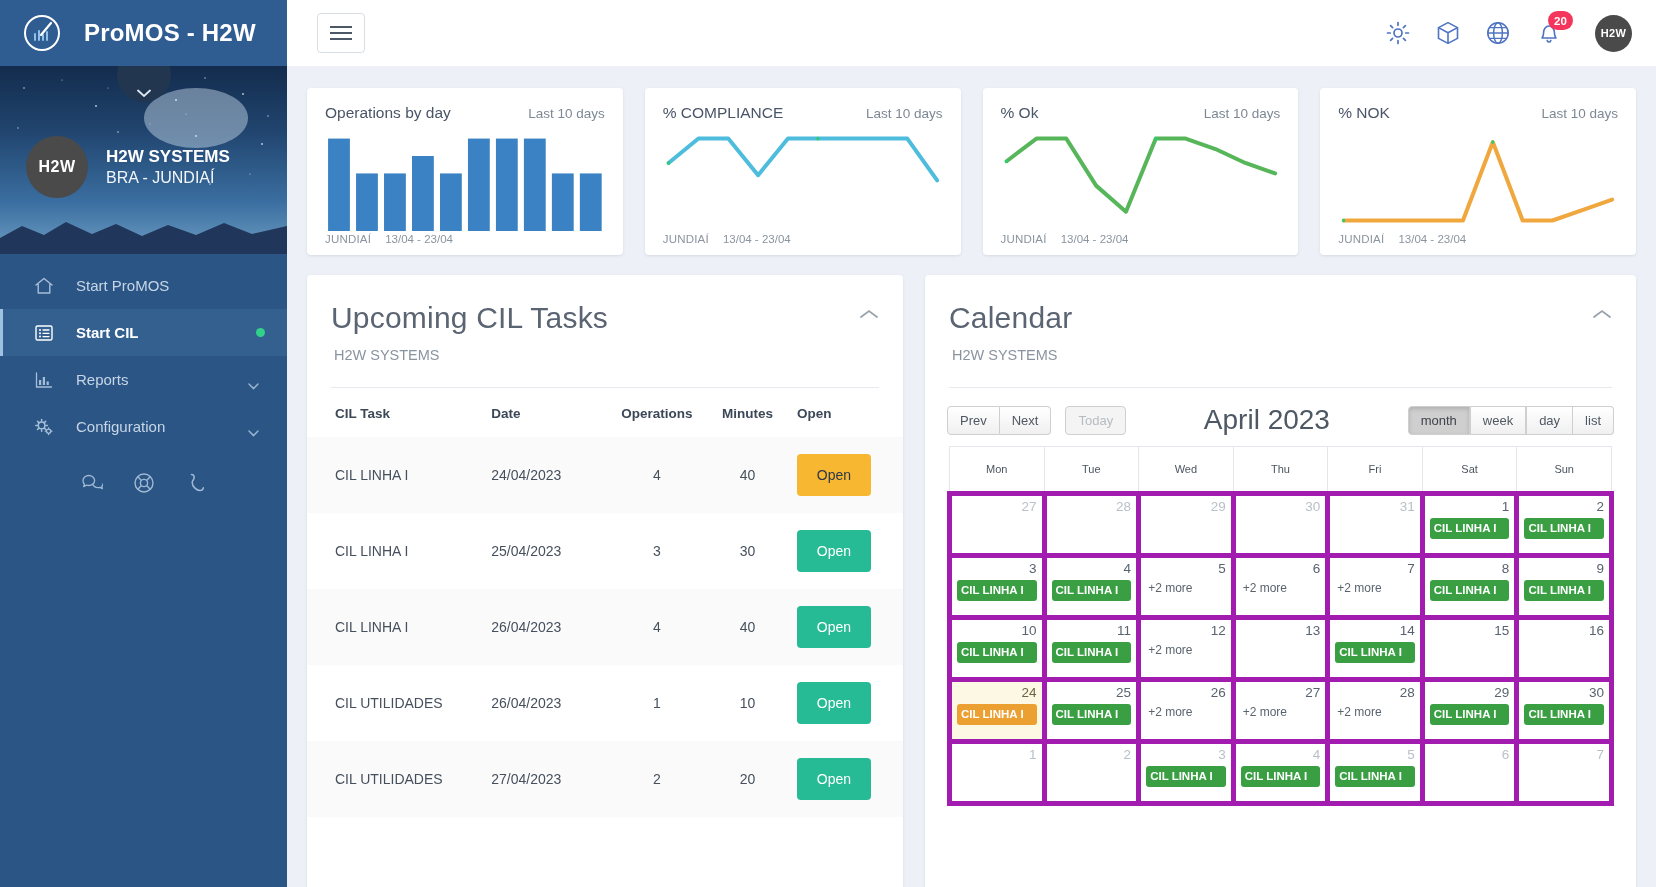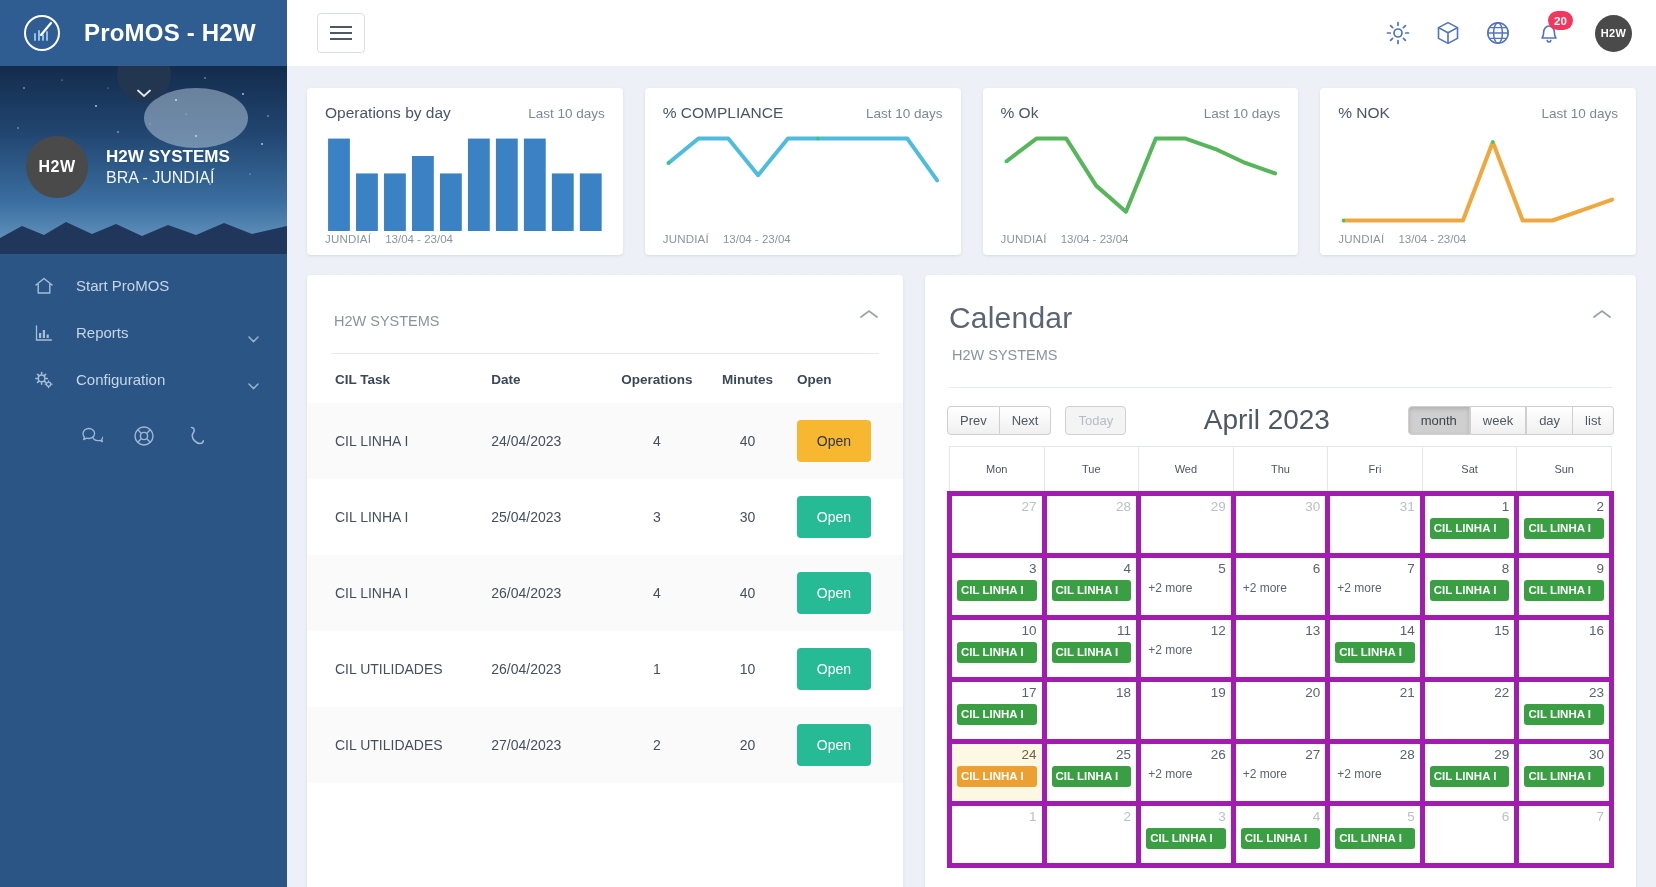--- a/index.html
+++ b/index.html
@@ -269,20 +269,33 @@
 
       <div class="nav-item">
         <span class="nic">
           <svg viewBox="0 0 20 20" fill="none">
               <path d="M2 9 L10 2.5 L18 9 M4.2 8 L4.2 17 L15.8 17 L15.8 8" stroke="#bcd2e8" stroke-width="1.4" stroke-linejoin="round" stroke-linecap="round"></path>
             </svg>
         </span>
         <span class="nav-label">Start ProMOS</span>
       </div>
 
+      <div class="nav-item active">
+        <span class="nic">
+          <svg viewBox="0 0 20 20" fill="none">
+            <rect x="2" y="3" width="16" height="14" rx="1.6" stroke="#ffffff" stroke-width="1.4"></rect>
+            <circle cx="6" cy="7" r="1" fill="#ffffff"></circle>
+              <circle cx="6" cy="10.3" r="1" fill="#ffffff"></circle>
+              <circle cx="6" cy="13.6" r="1" fill="#ffffff"></circle>
+            <path d="M9 7 H15 M9 10.3 H15 M9 13.6 H15" stroke="#ffffff" stroke-width="1.3" stroke-linecap="round"></path>
+          </svg>
+        </span>
+        <span class="nav-label">Start CIL</span>
+        <span class="nav-dot"></span>
+      </div>
 
 
       <div class="nav-item">
         <span class="nic">
           <svg viewBox="0 0 20 20" fill="none">
             <path d="M2.5 3 V17 H17.5" stroke="#bcd2e8" stroke-width="1.3" stroke-linecap="round"></path>
             <g fill="#bcd2e8">
                 <rect x="5" y="10" width="2.2" height="5"></rect>
                 <rect x="8.8" y="7" width="2.2" height="8"></rect>
                 <rect x="12.6" y="11.5" width="2.2" height="3.5"></rect>
@@ -481,20 +494,21 @@
             <span class="loc">JUNDIAÍ</span>
             <span>13/04 - 23/04</span>
           </div>
         </div>
       </div>
 
       <div class="panel-row">
 
         <section class="panel left">
           <div class="panel-head">
+            <h2 class="panel-title">Upcoming CIL Tasks</h2>
             <div class="panel-sub">H2W SYSTEMS</div>
             <span class="panel-toggle">
               <svg viewBox="0 0 20 12" fill="none">
                   <path d="M2 9 L10 3 L18 9" stroke="#9aa3ad" stroke-width="1.8" stroke-linecap="round"></path>
                 </svg>
             </span>
           </div>
           <div class="panel-rule"></div>
           <div class="panel-body">
             <table class="tasks">
@@ -665,45 +679,20 @@
                       <span class="ev green">CIL LINHA I</span>
                     </td>
                     <td class="">
                       <span class="daynum">15</span>
                     </td>
                     <td class="">
                       <span class="daynum">16</span>
                     </td>
                   </tr>
                   <tr>
-                    <td class="">
-                      <span class="daynum">17</span>
-                      <span class="ev green">CIL LINHA I</span>
-                    </td>
-                    <td class="">
-                      <span class="daynum">18</span>
-                    </td>
-                    <td class="">
-                      <span class="daynum">19</span>
-                    </td>
-                    <td class="">
-                      <span class="daynum">20</span>
-                    </td>
-                    <td class="">
-                      <span class="daynum">21</span>
-                    </td>
-                    <td class="">
-                      <span class="daynum">22</span>
-                    </td>
-                    <td class="">
-                      <span class="daynum">23</span>
-                      <span class="ev green">CIL LINHA I</span>
-                    </td>
-                  </tr>
-                  <tr>
                     <td class="today">
                       <span class="daynum">24</span>
                       <span class="ev orange">CIL LINHA I</span>
                     </td>
                     <td class="">
                       <span class="daynum">25</span>
                       <span class="ev green">CIL LINHA I</span>
                     </td>
                     <td class="">
                       <span class="daynum">26</span>

